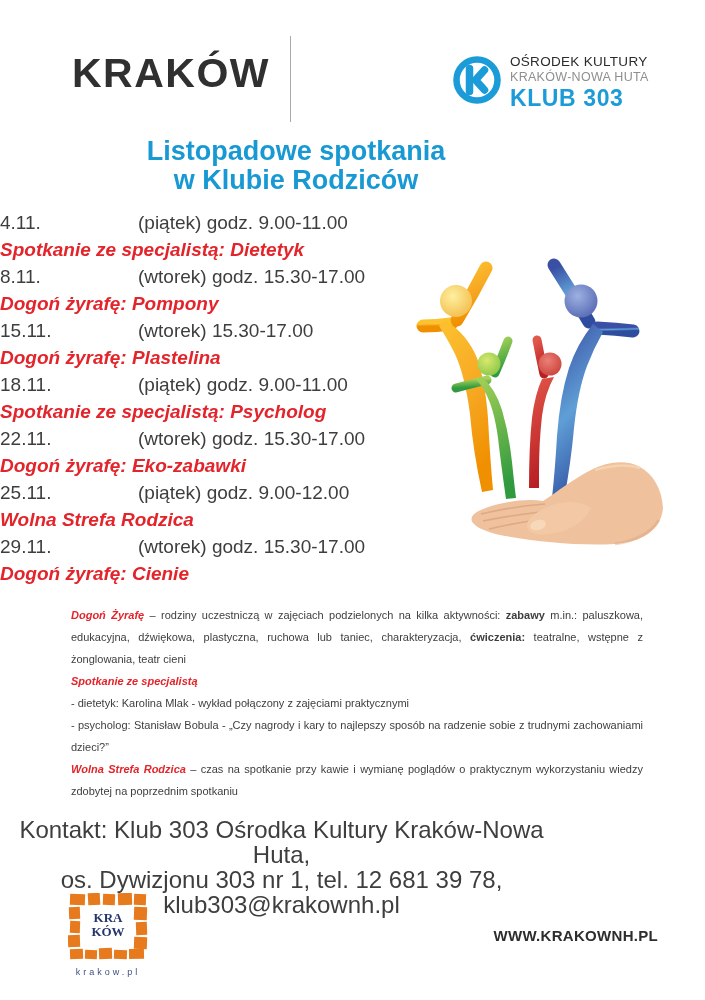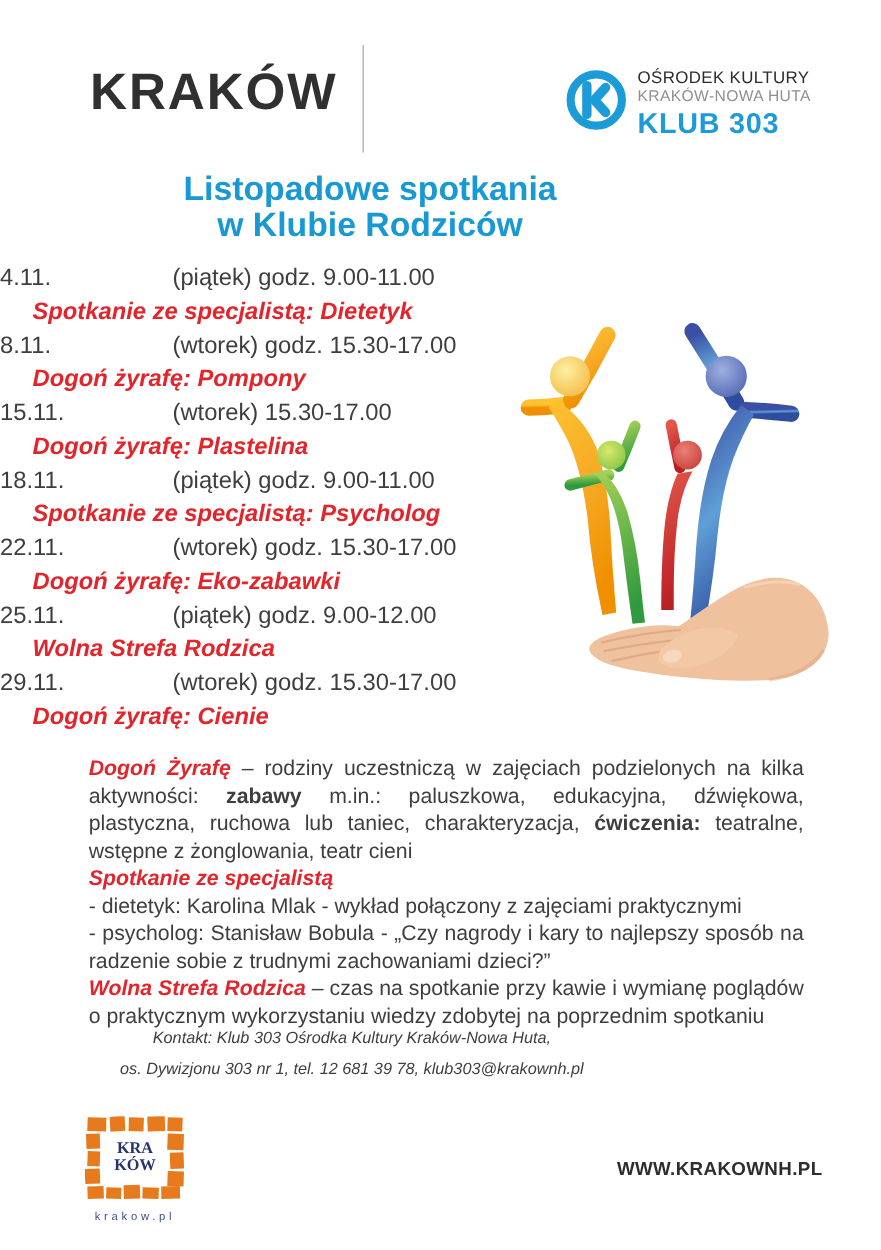--- a/index.html
+++ b/index.html
@@ -30,39 +30,39 @@
     color:var(--blue,#1899d3); font-weight:bold; font-size:27px; line-height:29px;
   }
 
   
   .schedule { position:absolute; left:0; top:209px; width:705px; }
   .sched-date-line { font-size:19px; line-height:27px; color:var(--dark,#3e3e3e); }
   .sched-date { display:inline-block; width:130px; text-align:left; font-weight:normal; }
   .sched-info { margin-left:8px;text-align:center; }
   .sched-event {
     font-size:19px; line-height:27px; 
-    color:var(--red,#e3242b); font-weight:bold; font-style:italic; white-space:nowrap;margin-left:26px;
+    color:var(--red,#e3242b); font-weight:bold; font-style:italic; white-space:nowrap;
   }
 
   
   .illustration { position:absolute; left:395px; top:246px; width:308px; height:306px; }
 
   
   .about {
     position:absolute; left:71px; top:604px; width:572px;
-    font-size:17px; line-height:22px; color:var(--dark,#3e3e3e); text-align:justify;
+    font-size:11px; line-height:22px; color:var(--dark,#3e3e3e); text-align:justify;
   }
   .about p { margin:0; }
   .seg-b { font-weight:bold; }
   .seg-rbi { color:var(--red,#e3242b); font-weight:bold; font-style:italic; }
 
   
   .contact {
     position:absolute; left:0; top:817px; width:563px; text-align:center;
-    font-size:13px; line-height:25px; color:var(--dark,#3e3e3e);font-style:italic;
+    font-size:24px; line-height:25px; color:var(--dark,#3e3e3e);
   }
 
   
   .footer-logo { position:absolute; left:66px; top:893px; width:84px; text-align:center; }
   .city-caption { font-size:9px; letter-spacing:3px; color:#3d4f84; margin-top:3px; white-space:nowrap; }
   .website {
     position:absolute; right:47px; top:927px;
     font-size:15px; font-weight:bold; letter-spacing:.3px; color:#2d2d2d;
   }
 </style>

